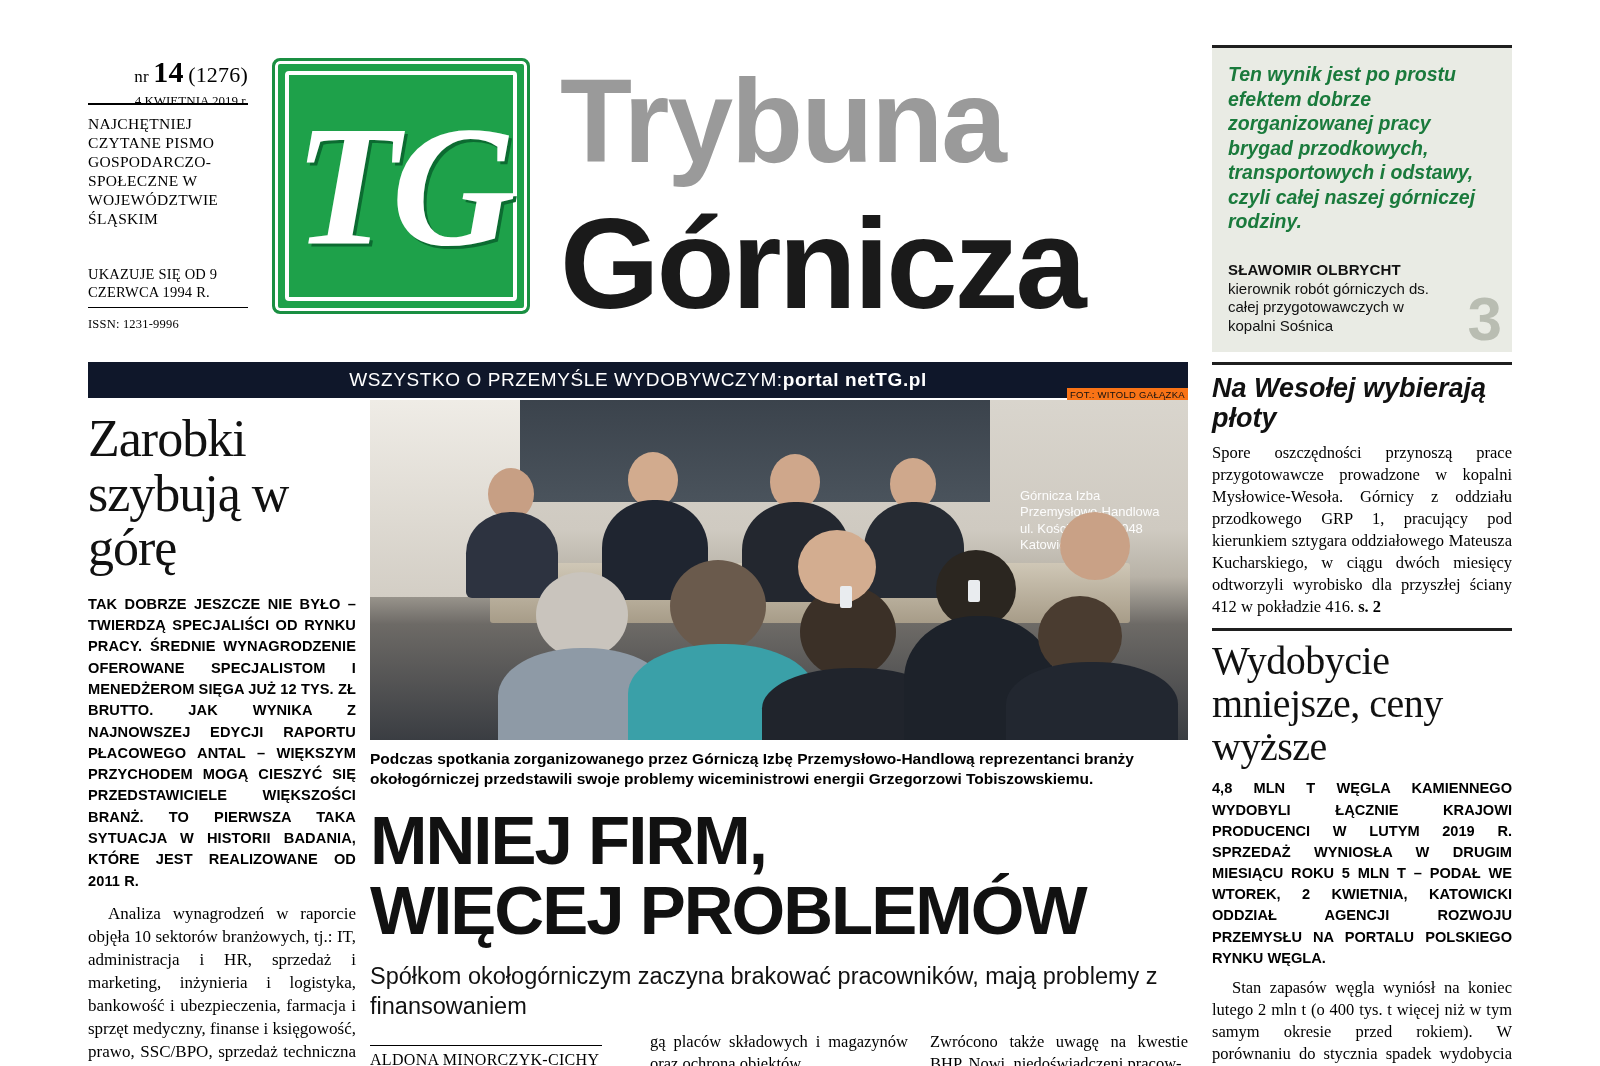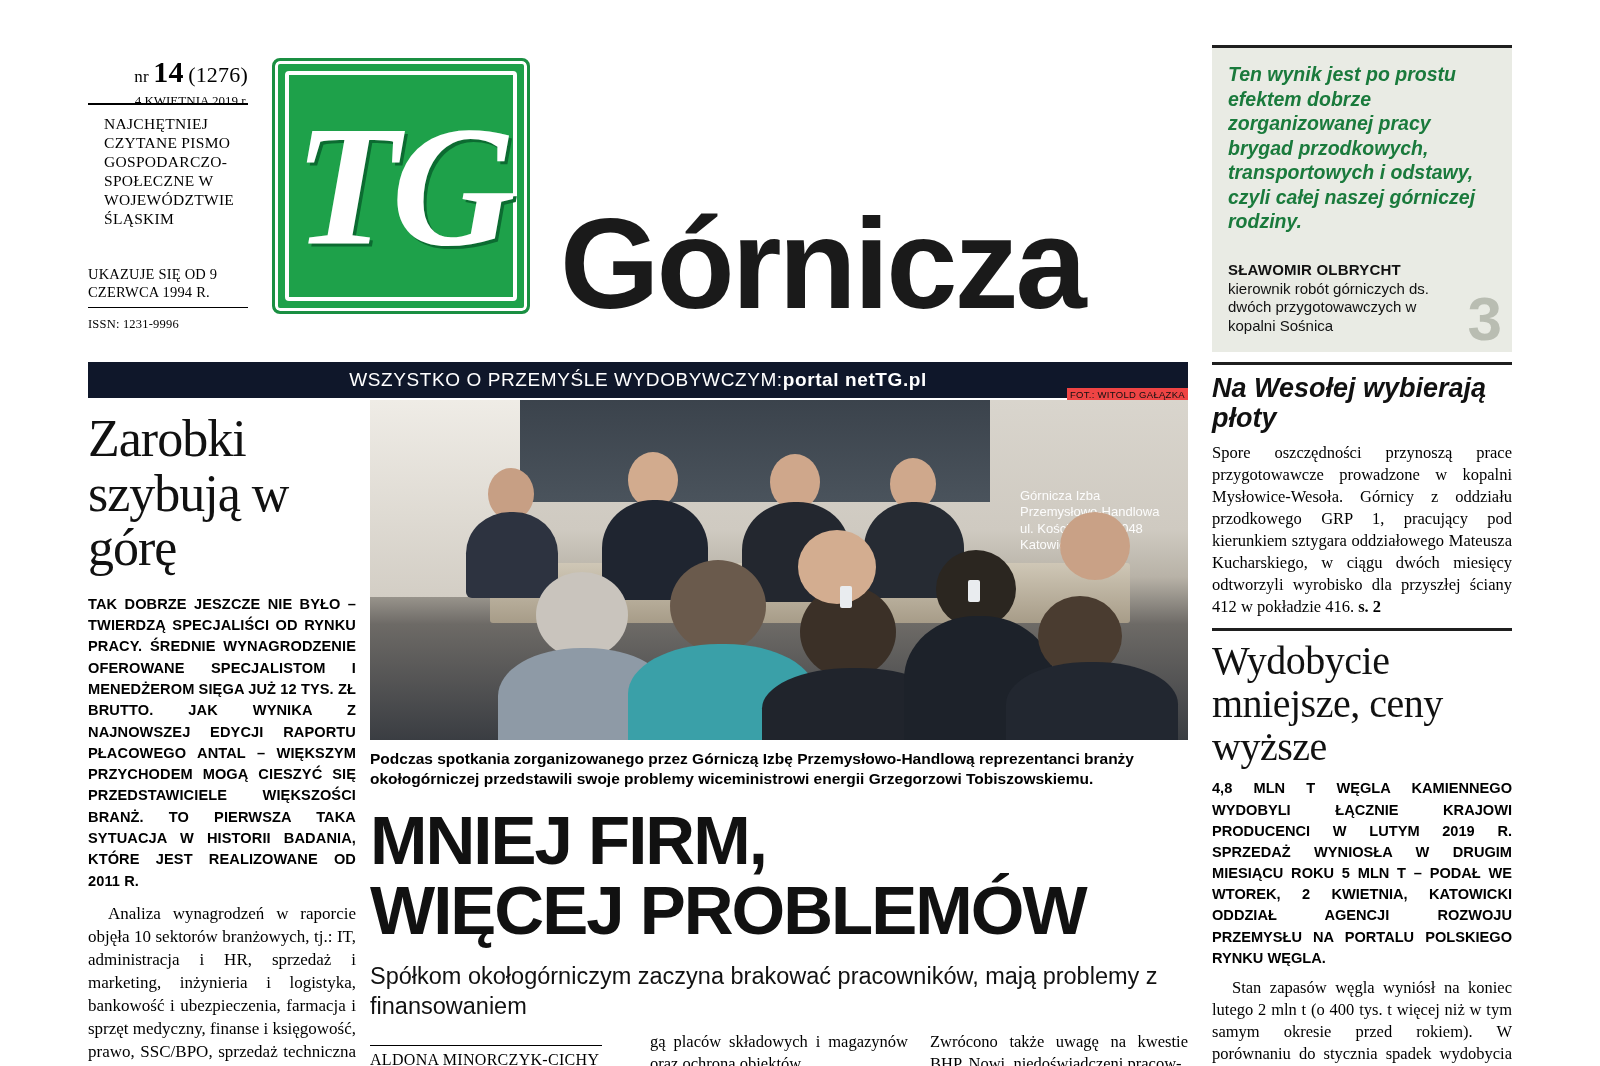--- a/index.html
+++ b/index.html
@@ -15,21 +15,21 @@
 
   
   .masthead { position:absolute; left:0; top:0; width:1230px; height:360px; }
   .issue-line { position:absolute; left:88px; top:55px; width:160px; text-align:right; }
   .issue-nr { font-size:17px; letter-spacing:.2px; }
   .issue-nr b { font-size:30px; font-weight:bold; }
   .issue-nr .paren { font-size:22px; }
   .issue-date { font-size:13px; margin-top:4px; text-align:right; }
   .rule-top { position:absolute; left:88px; top:103px; width:160px; border-top:2px solid #000; }
 
-  .tagline { position:absolute; left:104px; top:115px; width:168px;
+  .tagline { position:absolute; left:88px; top:115px; width:168px;
     font-family:"Liberation Serif", serif; font-size:15.5px; line-height:1.22;
     letter-spacing:.3px; text-transform:uppercase; }
   .since { position:absolute; left:88px; top:265px; width:180px;
     font-size:14.5px; line-height:1.25; letter-spacing:.2px; text-transform:uppercase; }
   .issn { position:absolute; left:88px; top:317px; font-size:12.5px; letter-spacing:.2px; }
   .issn-rule { position:absolute; left:88px; top:307px; width:160px; border-top:1px solid #000; }
 
   
   .logo { position:absolute; left:272px; top:58px; width:258px; height:256px;
     background:#1ea14a; border:3px solid #1a8f42; border-radius:8px;
@@ -68,21 +68,21 @@
     font-weight:bold; font-size:14.6px; line-height:1.46; text-transform:uppercase;
     text-align:justify; letter-spacing:.1px; }
   .body-left { margin-top:11px; font-family:"Liberation Serif", serif;
     font-size:17px; line-height:1.35; text-align:justify; }
   .body-left p { margin:0 0 2px 0; text-indent:20px; }
 
   
   .col-center { position:absolute; left:370px; top:400px; width:818px; }
   .photo-credit { position:absolute; right:0; top:-12px;
     font-family:"Liberation Sans", sans-serif; font-size:9.5px; letter-spacing:.3px;
-    color:#111; background:#ef4444; padding:1px 3px; }
+    color:#111; background:#f97316; padding:1px 3px; }
   .photo { position:relative; width:818px; height:340px; overflow:hidden;
     background:#2e3742; }
   .photo .wall { position:absolute; inset:0;
     background:linear-gradient(180deg,#d9d5cd 0%,#cfcac1 38%,#b8b2a7 52%,#6d6a66 66%,#3a3d42 100%); }
   .photo .wall-left { position:absolute; left:0; top:0; width:150px; height:58%;
     background:linear-gradient(180deg,#efece6,#d3cec5); }
   .photo .dark-band { position:absolute; left:150px; top:0; width:470px; height:30%;
     background:linear-gradient(180deg,#3b434c,#4a535c); }
   .photo .table { position:absolute; left:120px; top:48%; width:640px; height:60px;
     background:linear-gradient(180deg,#cfc7b6,#a79c88); border-radius:3px; }
@@ -148,20 +148,21 @@
     <div class="tagline">NAJCHĘTNIEJ CZYTANE PISMO GOSPODARCZO-SPOŁECZNE W WOJEWÓDZTWIE ŚLĄSKIM</div>
     <div class="since">UKAZUJE SIĘ OD 9 CZERWCA 1994 R.</div>
     <div class="issn-rule"></div>
     <div class="issn">ISSN: 1231-9996</div>
 
     <div class="logo">
       <div class="inner"></div>
       <div class="tg">TG</div>
     </div>
 
+    <div class="title-trybuna">Trybuna</div>
     <div class="title-gornicza">Górnicza</div>
   </div>
 
   <div class="banner">
     <span class="plain">WSZYSTKO O PRZEMYŚLE WYDOBYWCZYM: </span>
       <b>portal netTG.pl</b>
   </div>
 
   <div class="col-left">
     <div class="headline-left">Zarobki szybują w górę</div>
@@ -234,21 +235,21 @@
     </div>
   </div>
 
   <div class="col-right">
     <div class="rail-rule"></div>
 
     <div class="quote-box">
       <div class="quote-text">Ten wynik jest po prostu efektem dobrze zorganizowanej pracy brygad przodkowych, transportowych i odstawy, czyli całej naszej górniczej rodziny.</div>
       <div class="quote-attr">
         <div class="nm">SŁAWOMIR OLBRYCHT</div>
-        <div>kierownik robót górniczych ds. dwóch przygotowawczych w kopalni Sośnica</div>
+        <div>kierownik robót górniczych ds. całej przygotowawczych w kopalni Sośnica</div>
       </div>
       <div class="quote-page">3</div>
     </div>
 
     <div class="rail-sep"></div>
     <div class="rail-h2">Na Wesołej wybierają płoty</div>
     <div class="rail-body">
       <span>Spore oszczędności przynoszą prace przygotowawcze prowadzone w kopalni Mysłowice-Wesoła. Górnicy z oddziału przodkowego GRP 1, pracujący pod kierunkiem sztygara oddziałowego Mateusza Kucharskiego, w ciągu dwóch miesięcy odtworzyli wyrobisko dla przyszłej ściany 412 w pokładzie 416.</span>
       <b>s. 2</b>
     </div>

